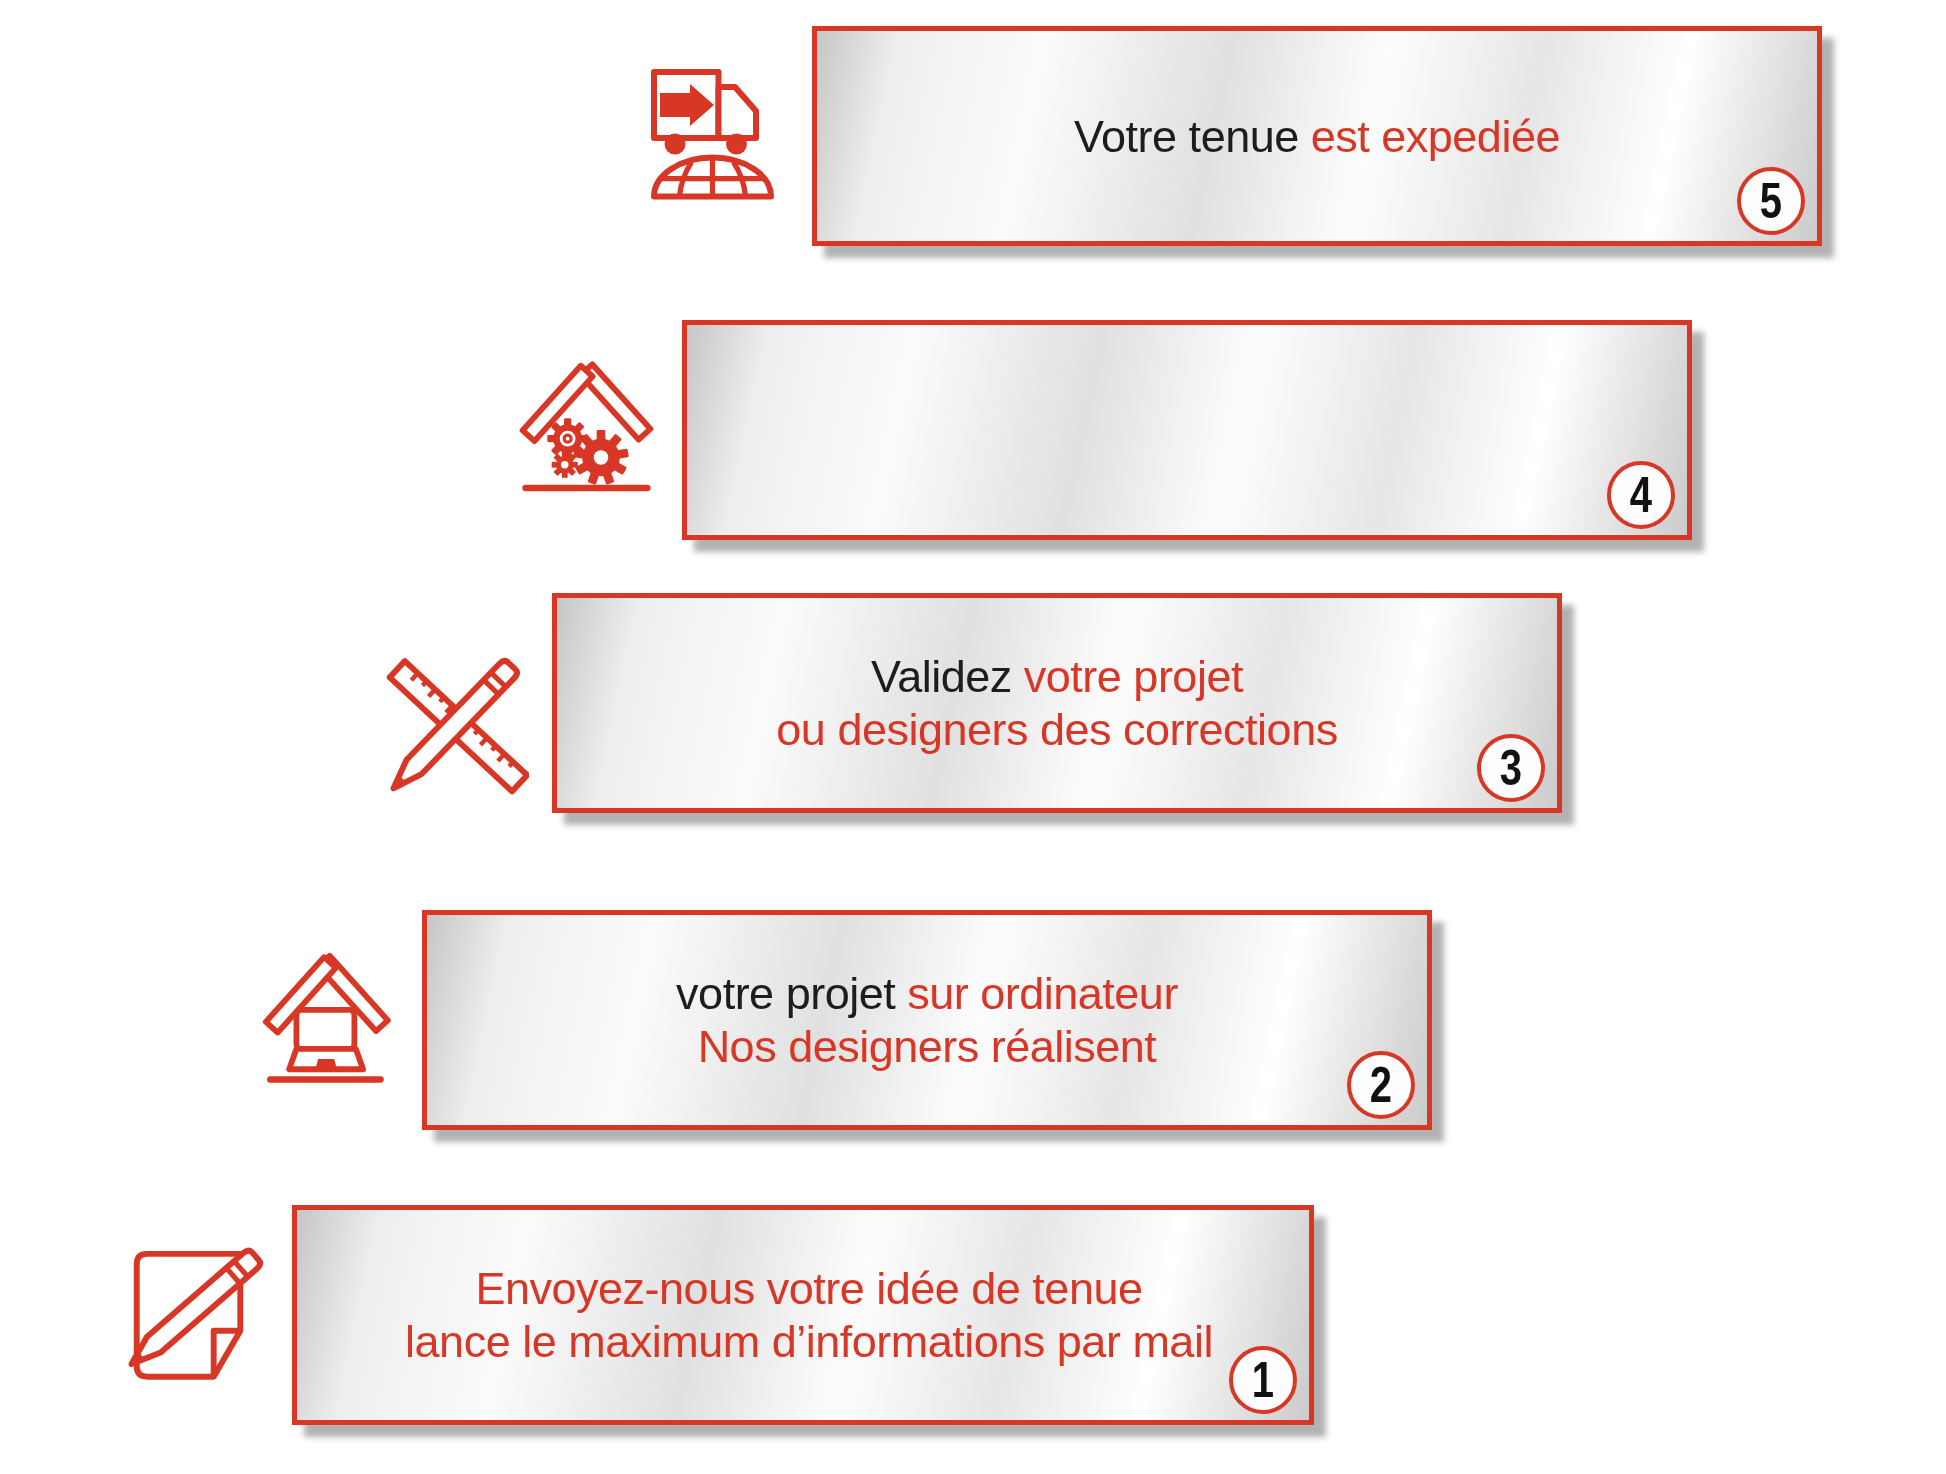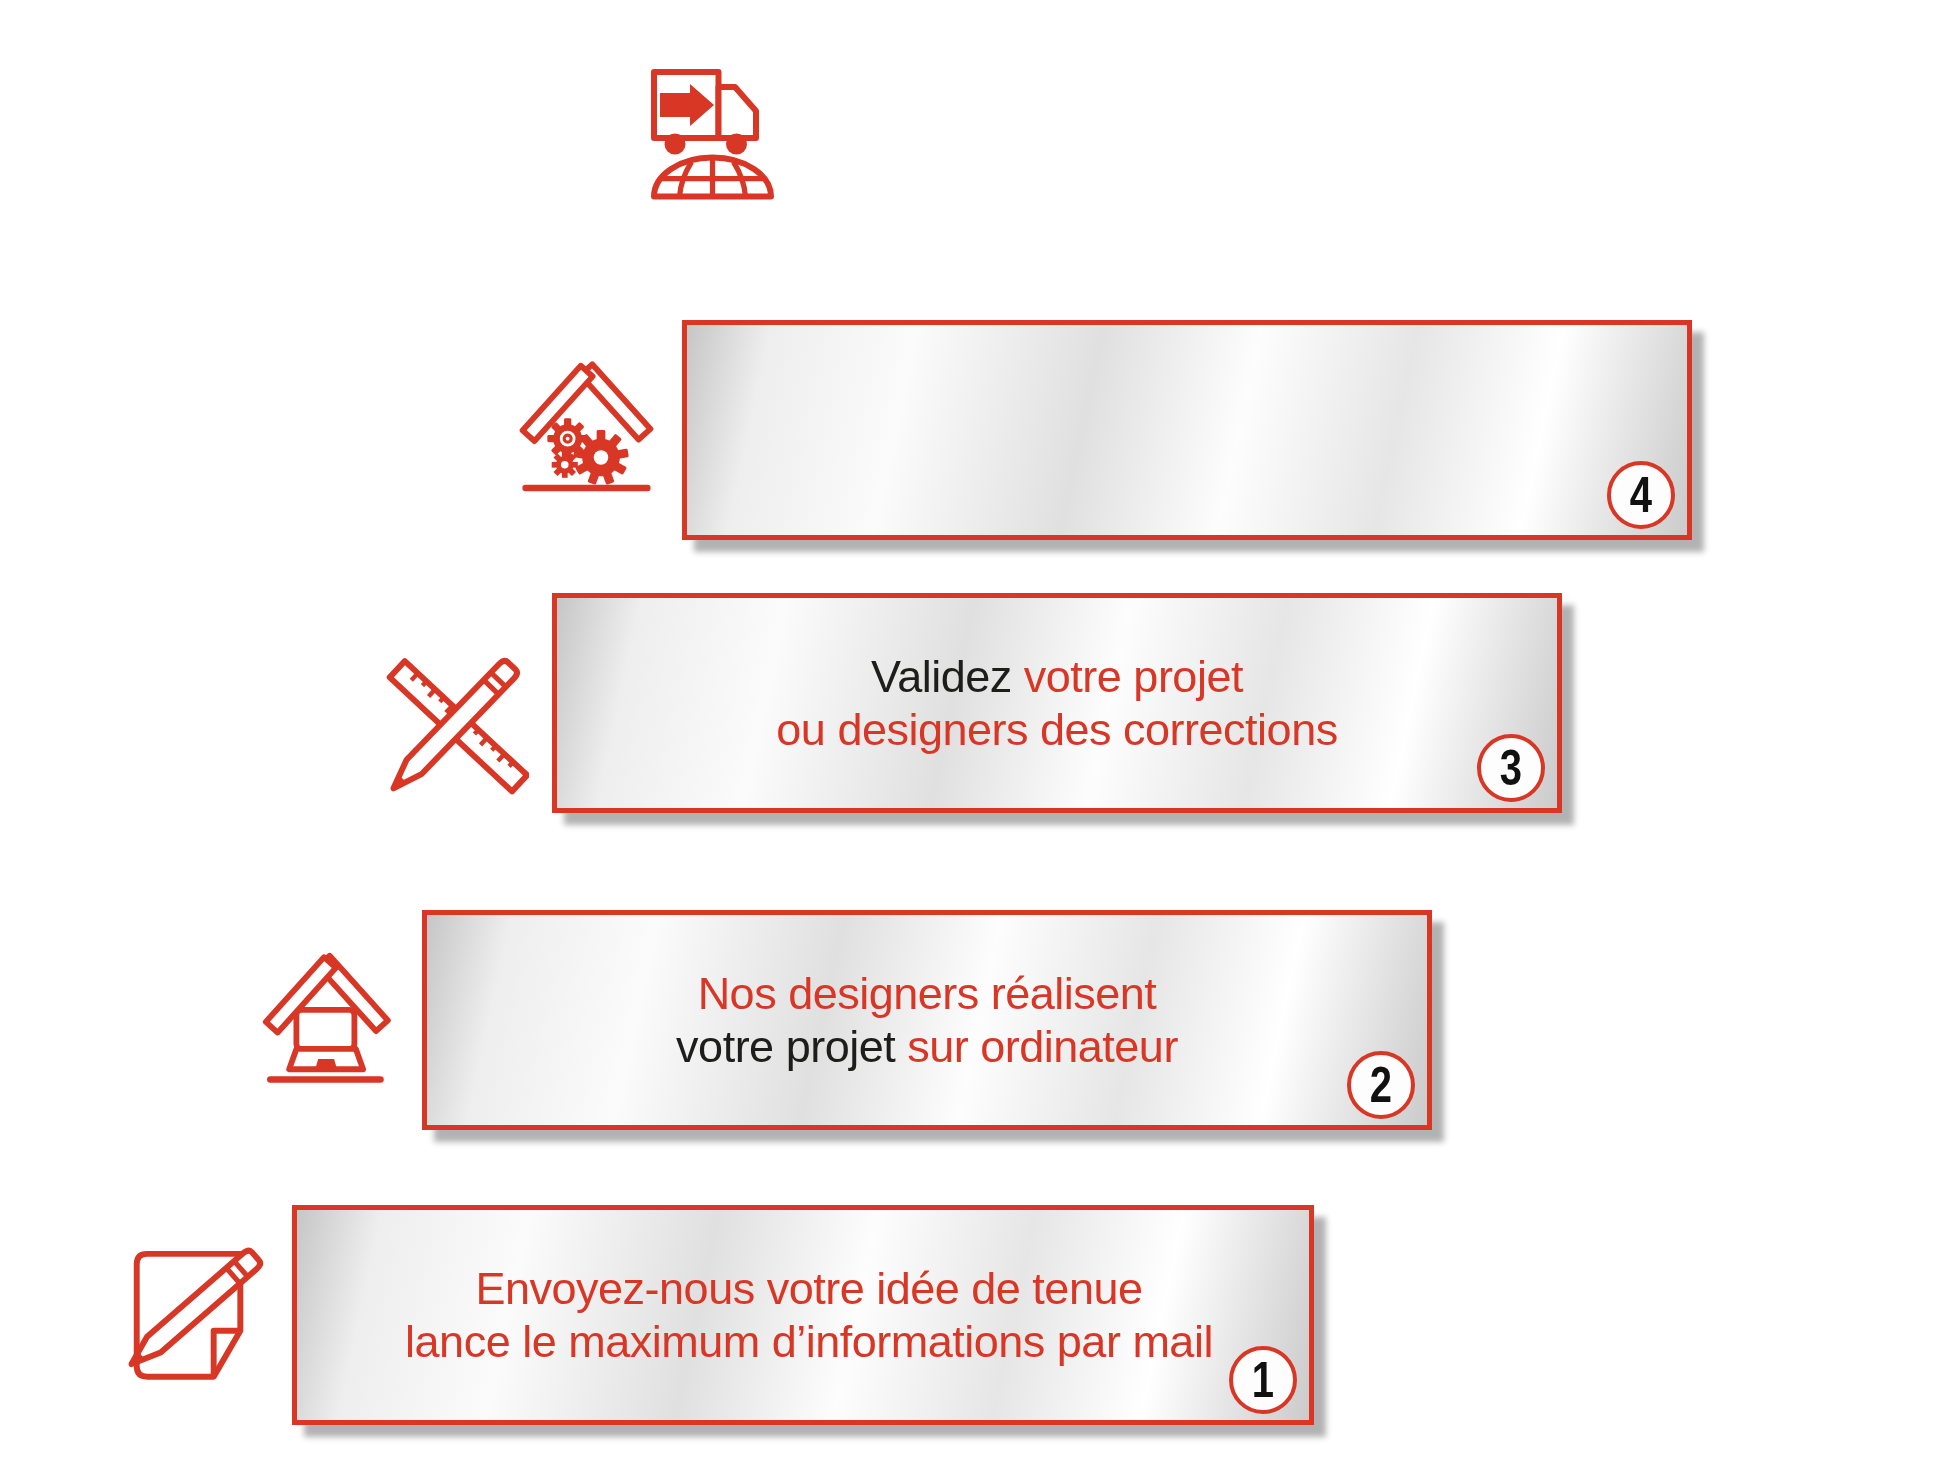--- a/index.html
+++ b/index.html
@@ -44,20 +44,28 @@
       <path d="M55,24 H66 L80,40 V58 H55 Z" fill="#fff" stroke="currentColor" stroke-width="4"></path>
       <path d="M16,28 H36 V22 L52,36 L36,50 V44 H16 Z" fill="currentColor"></path>
       <circle cx="26" cy="62" r="7" fill="currentColor"></circle>
       <circle cx="67" cy="62" r="7" fill="currentColor"></circle>
       <path d="M12,97 A39,26 0 0 1 90,97 Z" fill="none" stroke="currentColor" stroke-width="4"></path>
       <path d="M51,71 V97" fill="none" stroke="currentColor" stroke-width="3.5"></path>
       <path d="M37,74 Q30,85 29,97" fill="none" stroke="currentColor" stroke-width="3.5"></path>
       <path d="M65,74 Q72,85 73,97" fill="none" stroke="currentColor" stroke-width="3.5"></path>
       <path d="M17,85 H85" fill="none" stroke="currentColor" stroke-width="3.5"></path>
     </svg>
+  </div>
+  <div class="banner" style="left:812px;top:26px;">
+    <div class="lines">
+        <div class="line"><span class="c-dark">Votre tenue </span><span class="c-red">est expediée</span></div>
+      </div>
+    <div class="num">
+      <span>5</span>
+    </div>
   </div>
 
   <div class="icon" style="left:514px;top:356px;width:145px;height:145px;">
     <svg viewBox="0 0 100 100">
       <g transform="rotate(48 90 54)">
           <rect x="30" y="48.5" width="60" height="11" fill="#fff" stroke="currentColor" stroke-width="4"></rect>
         </g>
       <g transform="rotate(-48 10 55)">
           <rect x="10" y="49.5" width="60" height="11" fill="#fff" stroke="currentColor" stroke-width="4"></rect>
         </g>
@@ -140,22 +148,22 @@
           <rect x="15" y="50.5" width="60" height="11" fill="#fff" stroke="currentColor" stroke-width="4"></rect>
         </g>
       <rect x="32" y="44" width="40" height="27" rx="3.5" fill="#fff" stroke="currentColor" stroke-width="4"></rect>
       <path d="M32,71 L27,85 H78 L73,71 Z" fill="#fff" stroke="currentColor" stroke-width="4"></path>
       <path d="M47,78 L45,85 H60 L58,78 Z" fill="currentColor"></path>
       <path d="M14,92 H90" stroke="currentColor" stroke-width="4.5" stroke-linecap="round"></path>
     </svg>
   </div>
   <div class="banner" style="left:422px;top:910px;">
     <div class="lines">
+        <div class="line"><span class="c-dark">votre projet </span><span class="c-red">sur ordinateur</span></div>
         <div class="line"><span class="c-red">Nos designers réalisent</span></div>
-        <div class="line"><span class="c-dark">votre projet </span><span class="c-red">sur ordinateur</span></div>
       </div>
     <div class="num">
       <span>2</span>
     </div>
   </div>
 
   <div class="icon" style="left:116px;top:1242px;width:148px;height:148px;">
     <svg viewBox="0 0 100 100">
       <path d="M21,8 H84 V60 L66,91 H21 Q14,91 14,84 V15 Q14,8 21,8 Z" fill="#fff" stroke="currentColor" stroke-width="4"></path>
       <path d="M84,60 H66 V91" fill="none" stroke="currentColor" stroke-width="4"></path>

